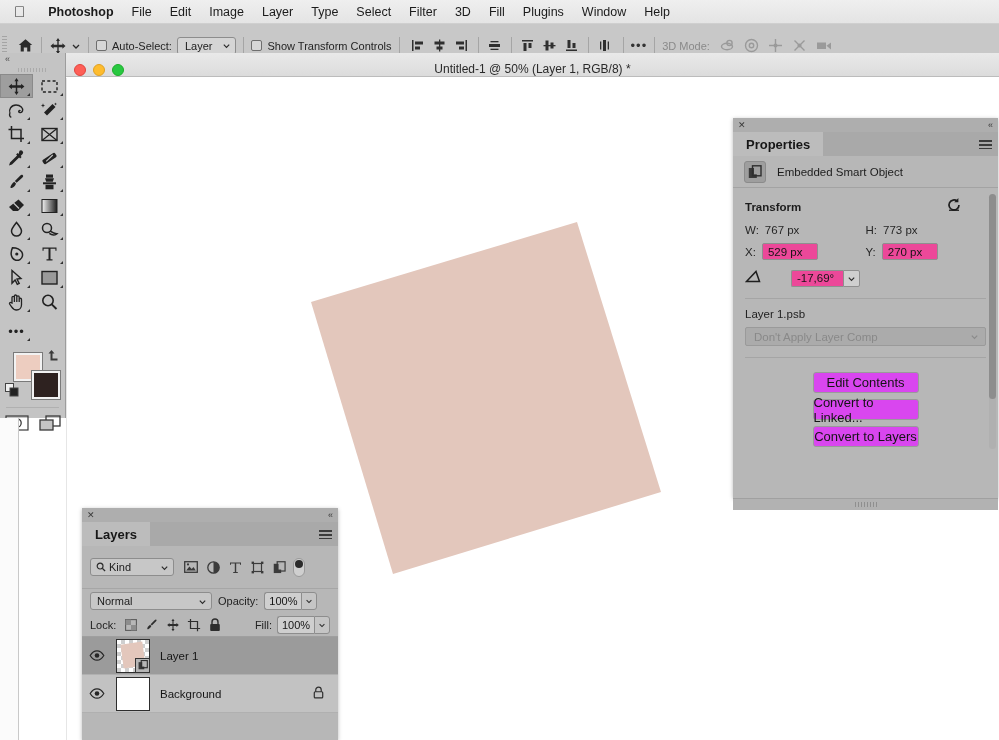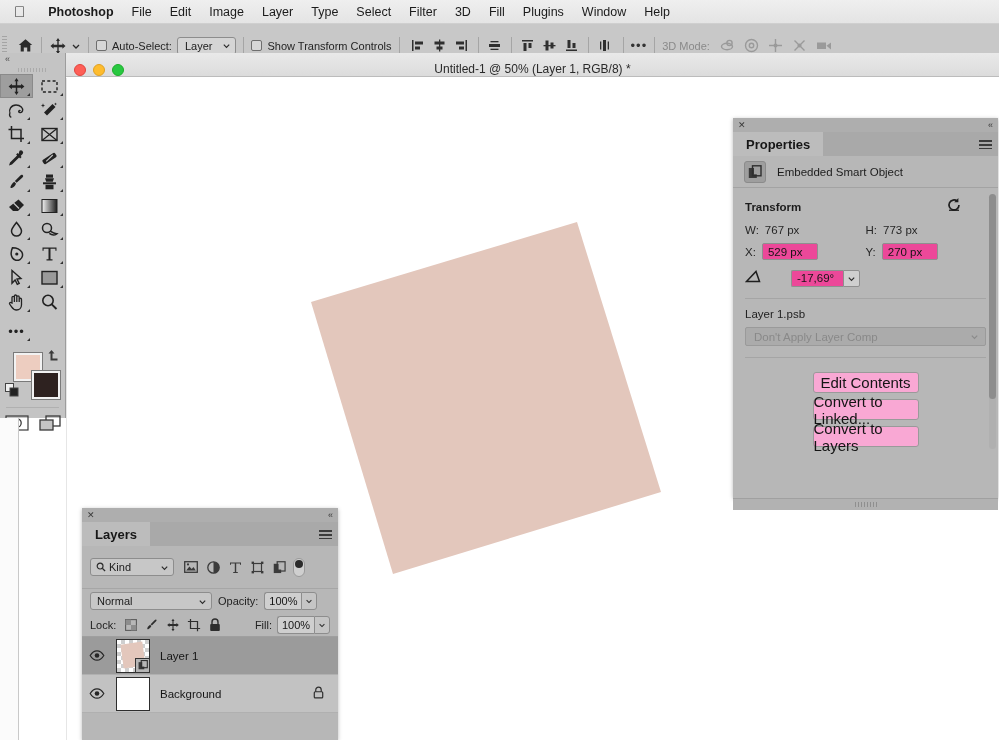--- a/index.html
+++ b/index.html
@@ -131,22 +131,22 @@
   .angle-combo { display: flex; align-items: stretch; margin-left: 23px; }
   .angle-combo .pfield { width: 52px; border-right: none; border-radius: 2px 0 0 2px; }
   .angle-arrow { width: 17px; height: 17px; background: #cfcfcf; border: 1px solid #8f8f8f;
     border-radius: 0 2px 2px 0; display: flex; align-items: center; justify-content: center; }
   .prop-hr { height: 1px; background: #a5a5a5; margin: 11px 12px 0 12px; }
   .psb-label { font-size: 11.5px; color: #222; padding: 9px 12px 0 12px; }
   .comp-select { margin: 7px 12px 0 12px; height: 19px; background: #ababab; border: 1px solid #9a9a9a;
     border-radius: 2px; display: flex; align-items: center; justify-content: space-between;
     padding: 0 6px 0 8px; font-size: 11.5px; color: #898989; }
   .prop-btns { margin-top: 14px; display: flex; flex-direction: column; align-items: center; gap: 6px; }
-  .pbtn { width: 106px; height: 21px; background: #f9a8d4; border: 1px solid #9a9a9a; border-radius: 3px;
-    display: flex; align-items: center; justify-content: center; font-size: 15px; color: #141414; }
+  .pbtn { width: 106px; height: 21px; background: #d946ef; border: 1px solid #9a9a9a; border-radius: 3px;
+    display: flex; align-items: center; justify-content: center; font-size: 13px; color: #141414; }
   .prop-scrollbar { position: absolute; right: 2px; top: 38px; width: 7px; height: 255px;
     background: #b0b0b0; border-radius: 4px; }
   .prop-scrollthumb { position: absolute; left: 0; top: 0; width: 7px; height: 205px;
     background: #8d8d8d; border-radius: 4px; }
   .panel-footer { height: 12px; background: #b2b2b2; border-top: 1px solid #a0a0a0;
     display: flex; align-items: center; justify-content: center; }
   .panel-footer i { display: block; width: 22px; height: 5px;
     background-image: repeating-linear-gradient(to right, #8f8f8f 0 1px, transparent 1px 3px); }
 
   

